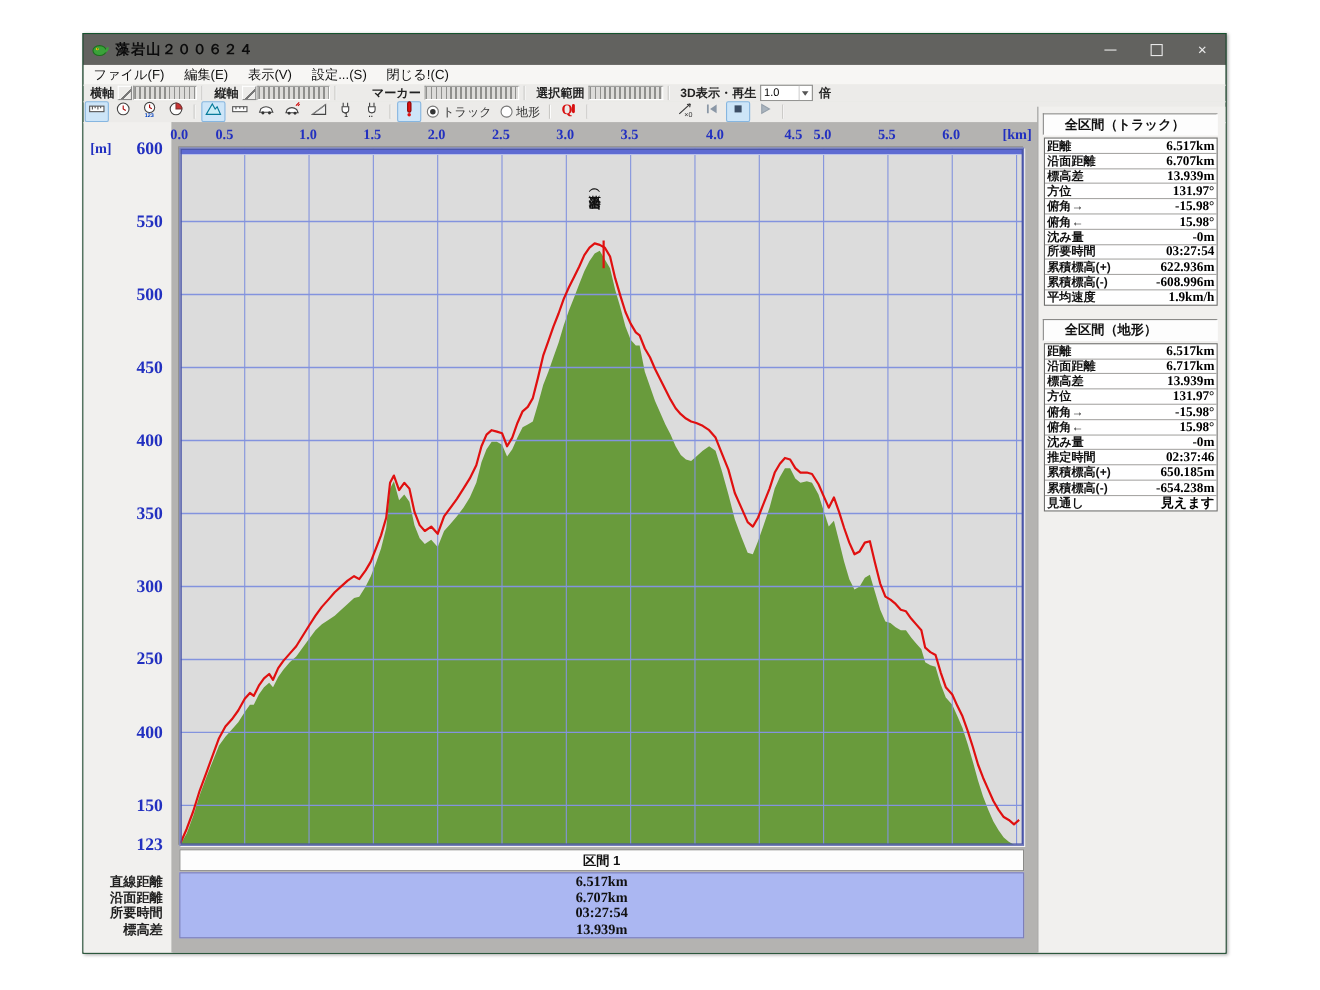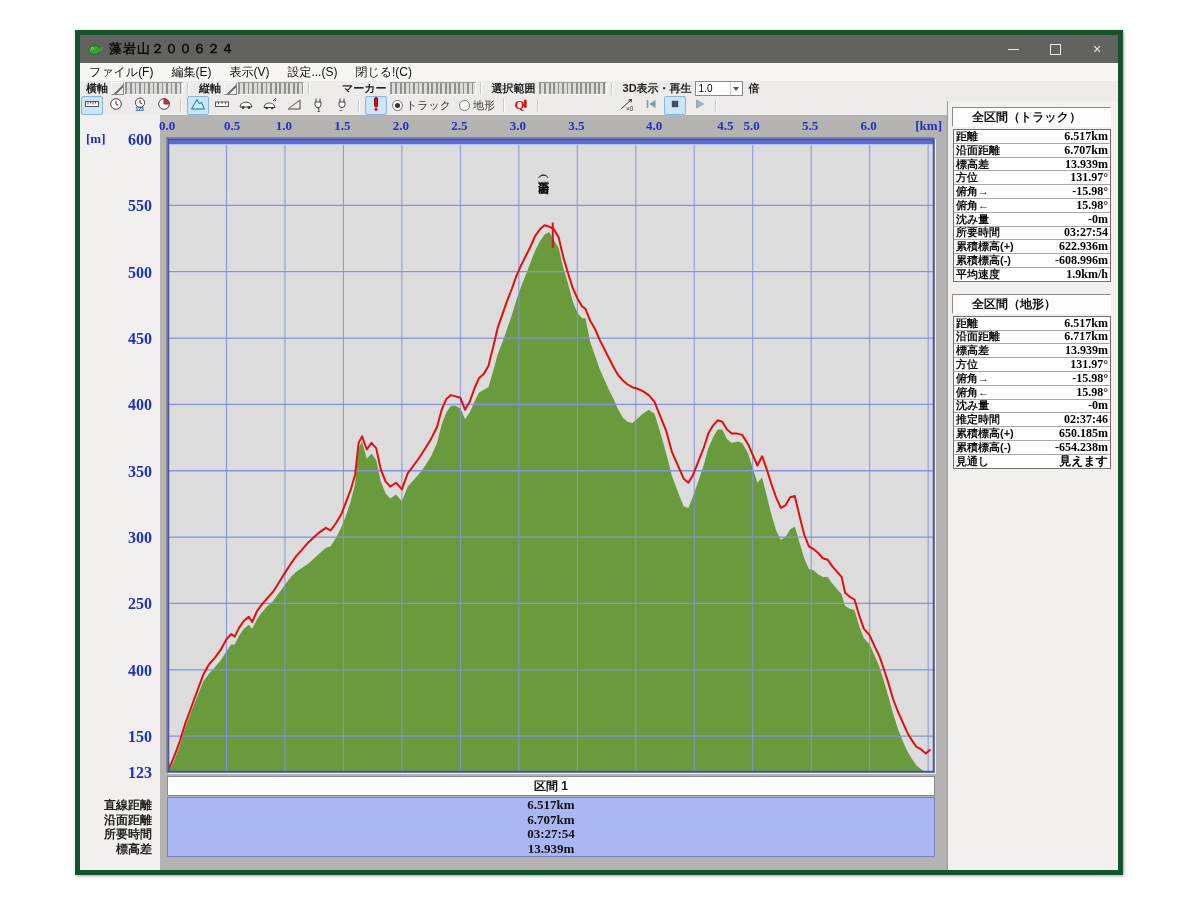--- a/index.html
+++ b/index.html
@@ -1,21 +1,21 @@
 <!DOCTYPE html>
 <html><head>
 <meta charset="utf-8">
 <style>
   html,body{margin:0;padding:0;}
   body{width:1200px;height:900px;position:relative;background:#ffffff;
        font-family:"Liberation Sans",sans-serif;-webkit-font-smoothing:antialiased;}
 
   
   .app-window{position:absolute;left:75px;top:30px;width:1038px;height:835px;
-    background:#404040;border:5px solid #14532d;box-shadow:1px 1px 3px rgba(0,0,0,.35);}
+    background:#404040;border:1px solid #14532d;box-shadow:1px 1px 3px rgba(0,0,0,.35);}
 
   
   .titlebar{position:absolute;left:0;top:0;right:0;height:28px;background:#62625f;
     display:flex;align-items:center;}
   .title-text{font-size:13px;font-weight:bold;color:#0c0c0c;margin-left:6px;letter-spacing:1px;}
   .win-controls{margin-left:auto;display:flex;height:100%;}
   .win-btn{width:42px;height:100%;display:flex;align-items:center;justify-content:center;color:#e9e9e9;font-size:14px;}
   .glyph-min{display:block;width:11px;border-top:1px solid #e9e9e9;}
   .glyph-max{display:block;width:9px;height:9px;border:1px solid #e9e9e9;}
 
@@ -288,21 +288,21 @@
         <span class="ytick" style="top: 480.465px;">250</span>
         <span class="ytick" style="top: 546.818px;">400</span>
         <span class="ytick" style="top: 613.17px;">150</span>
         <span class="ytick" style="top: 649px;">123</span>
       </div>
 
     <div class="chart-zone">
       <div id="tick-row" style="position:absolute;left:0;top:0;right:0;height:22px;">
         <span class="km-unit">[km]</span>
       <span class="xtick" style="left: 7px;">0.0</span>
-          <span class="xtick" style="left: 72px;">0.5</span>
+          <span class="xtick" style="left: 48px;">0.5</span>
           <span class="xtick" style="left: 123.947px;">1.0</span>
           <span class="xtick" style="left: 182.42px;">1.5</span>
           <span class="xtick" style="left: 240.893px;">2.0</span>
           <span class="xtick" style="left: 299.366px;">2.5</span>
           <span class="xtick" style="left: 357.84px;">3.0</span>
           <span class="xtick" style="left: 416.313px;">3.5</span>
           <span class="xtick" style="left: 494px;">4.0</span>
           <span class="xtick" style="left: 533.26px; margin-left: 32px;">4.5</span>
           <span class="xtick" style="left: 591.733px;">5.0</span>
           <span class="xtick" style="left: 650.206px;">5.5</span>

